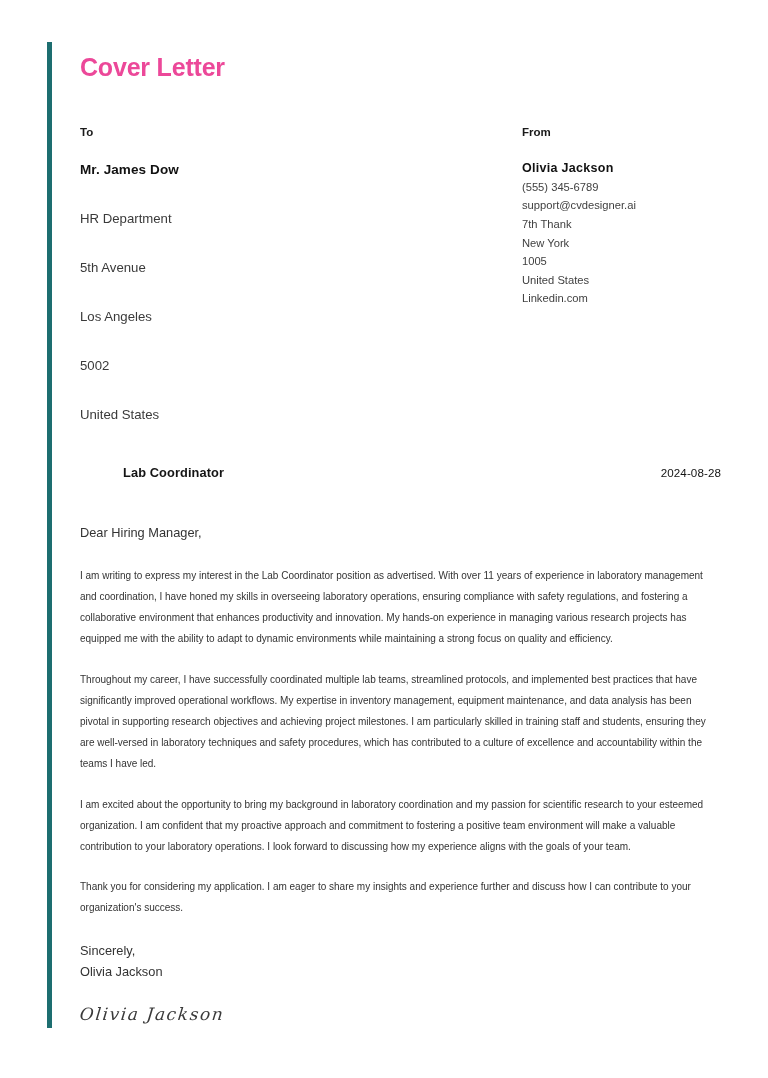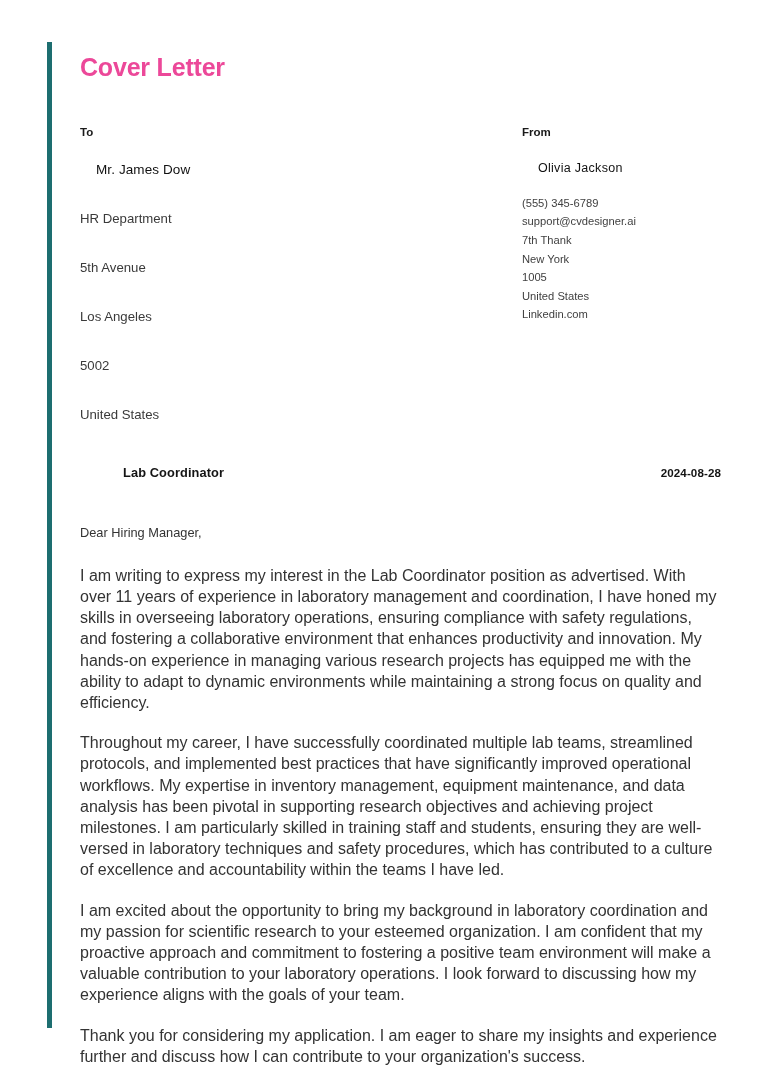--- a/index.html
+++ b/index.html
@@ -61,23 +61,23 @@
     width: 200px;
   }
   .addr-label {
     font-size: 11.5px;
     font-weight: bold;
     color: #1a1a1a;
     margin: 0 0 19px 0;
     line-height: 1.2;
   }
   .addr-name {
-    font-weight: normal;
+    font-weight: bold;
     color: #111111;
-    margin: 16px;
+    margin: 0;
   }
   .to-col .addr-name {
     font-size: 13.5px;
     line-height: 21px;
     letter-spacing: 0.1px;
   }
   .to-col .addr-line {
     font-size: 13.2px;
     line-height: 21px;
     color: #3a3a3a;
@@ -102,33 +102,33 @@
     padding-left: 43px;
   }
   .job-title {
     font-size: 12.8px;
     font-weight: bold;
     color: #141414;
     letter-spacing: 0.1px;
   }
   .letter-date {
     font-size: 11.6px;
-    font-weight: bold;
+    font-weight: normal;
     color: #141414;
     letter-spacing: 0.1px;
   }
   
   .salutation {
     font-size: 12.8px;
     color: #333333;
     margin-top: 42px;
     line-height: 21px;
   }
   .body-para {
-    font-size: 16px;
+    font-size: 10px;
     color: #333333;
     line-height: 21.2px;
     margin: 19px 0 0 0;
     text-align: left;
   }
   .body-para.first-para {
     margin-top: 22px;
   }
   .closing-block {
     margin-top: 21px;

